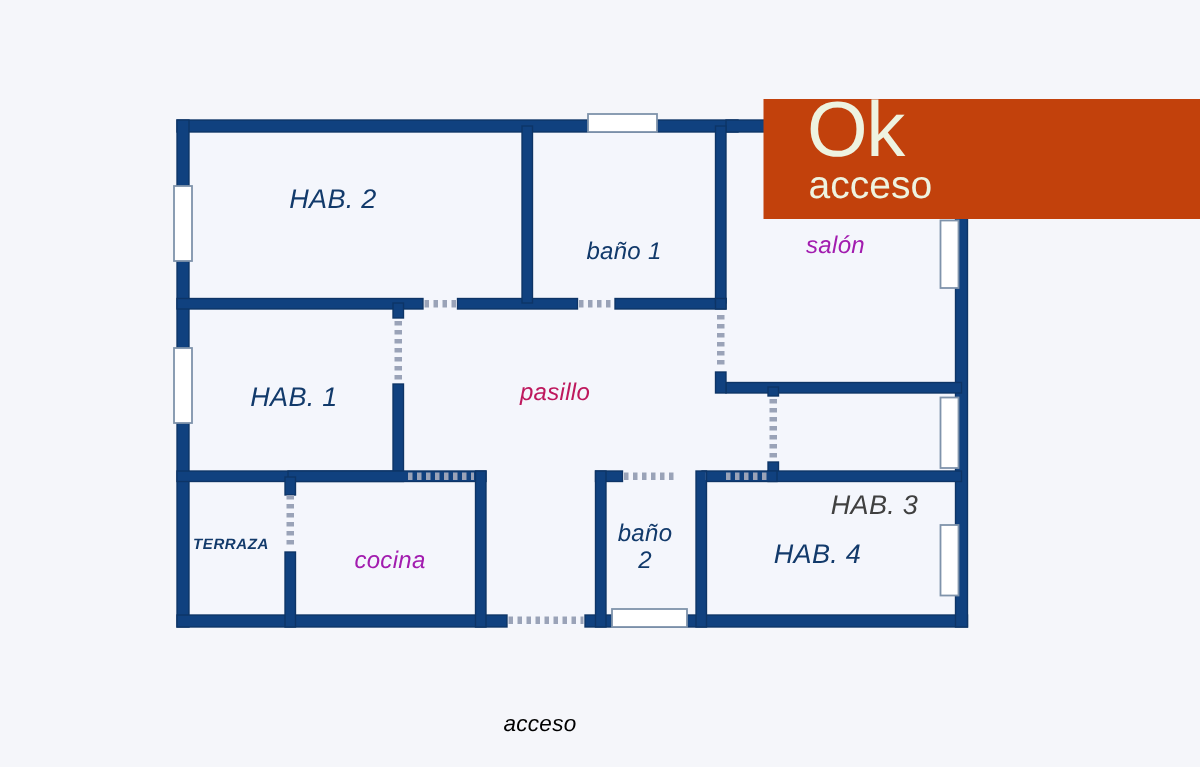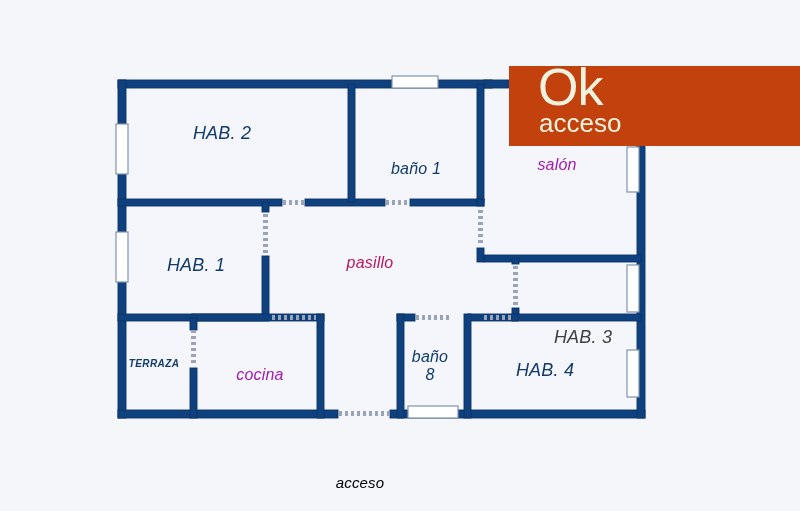--- a/index.html
+++ b/index.html
@@ -229,21 +229,21 @@
 
   <div class="room-label" style="left: 370px; top: 263px; z-index: 3; color: #be185d;">pasillo</div>
 
   <div class="room-label big" style="left: 583px; top: 293px; color: #404040; margin-top: 44px;">HAB. 3</div>
 
   <div class="room-label terraza" style="left: 154px; top: 364px; color: rgb(18, 58, 107);">TERRAZA</div>
 
   <div class="room-label" style="left: 260px; top: 375px; color: #a21caf;">cocina</div>
 
   <div class="room-label" style="left: 430px; top: 366px; color: rgb(18, 58, 107);">baño
-8</div>
+2</div>
 
   <div class="room-label big" style="left: 545px; top: 370px; color: rgb(18, 58, 107);">HAB. 4</div>
 
   <div class="room-label outside" style="left: 360px; top: 448px; color: #000000; margin-top: 35px;">acceso</div>
 
   <div id="logo-banner" style="background: #c2410c;">
     <div id="logo-ok" style="color: rgb(238, 243, 224);">Ok</div>
     <div id="logo-homes" style="color: rgb(238, 243, 224);">acceso</div>
   </div>
 

